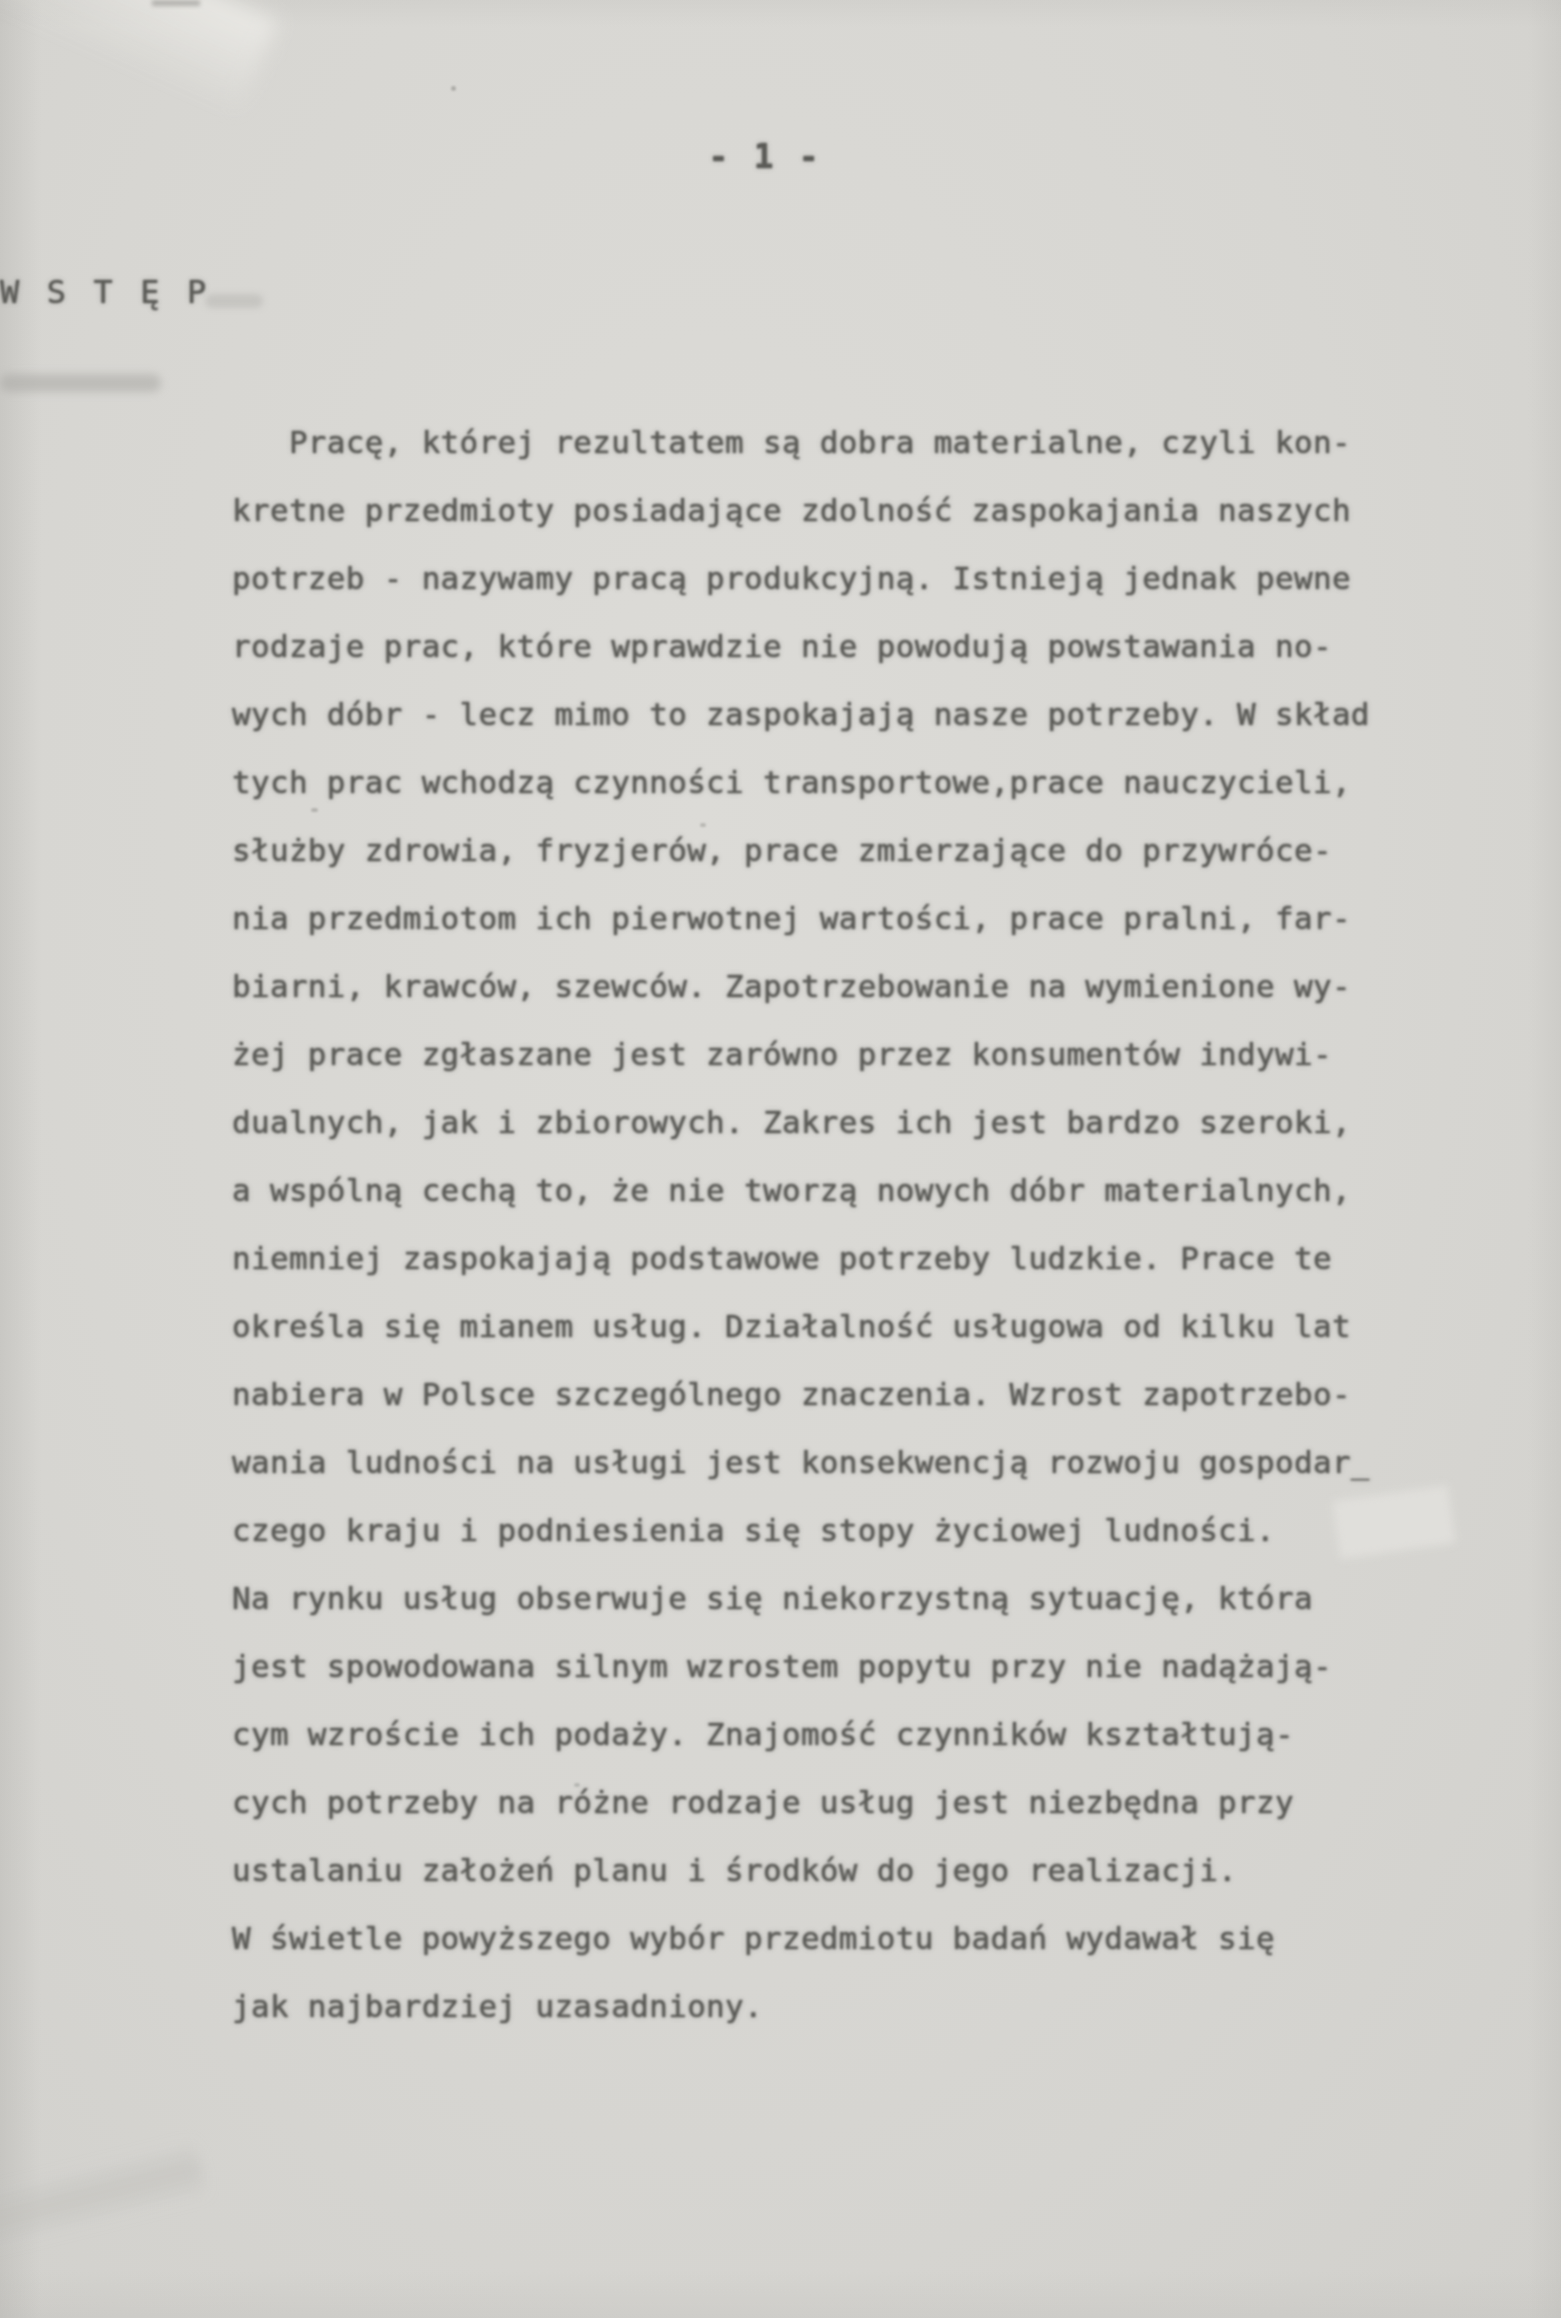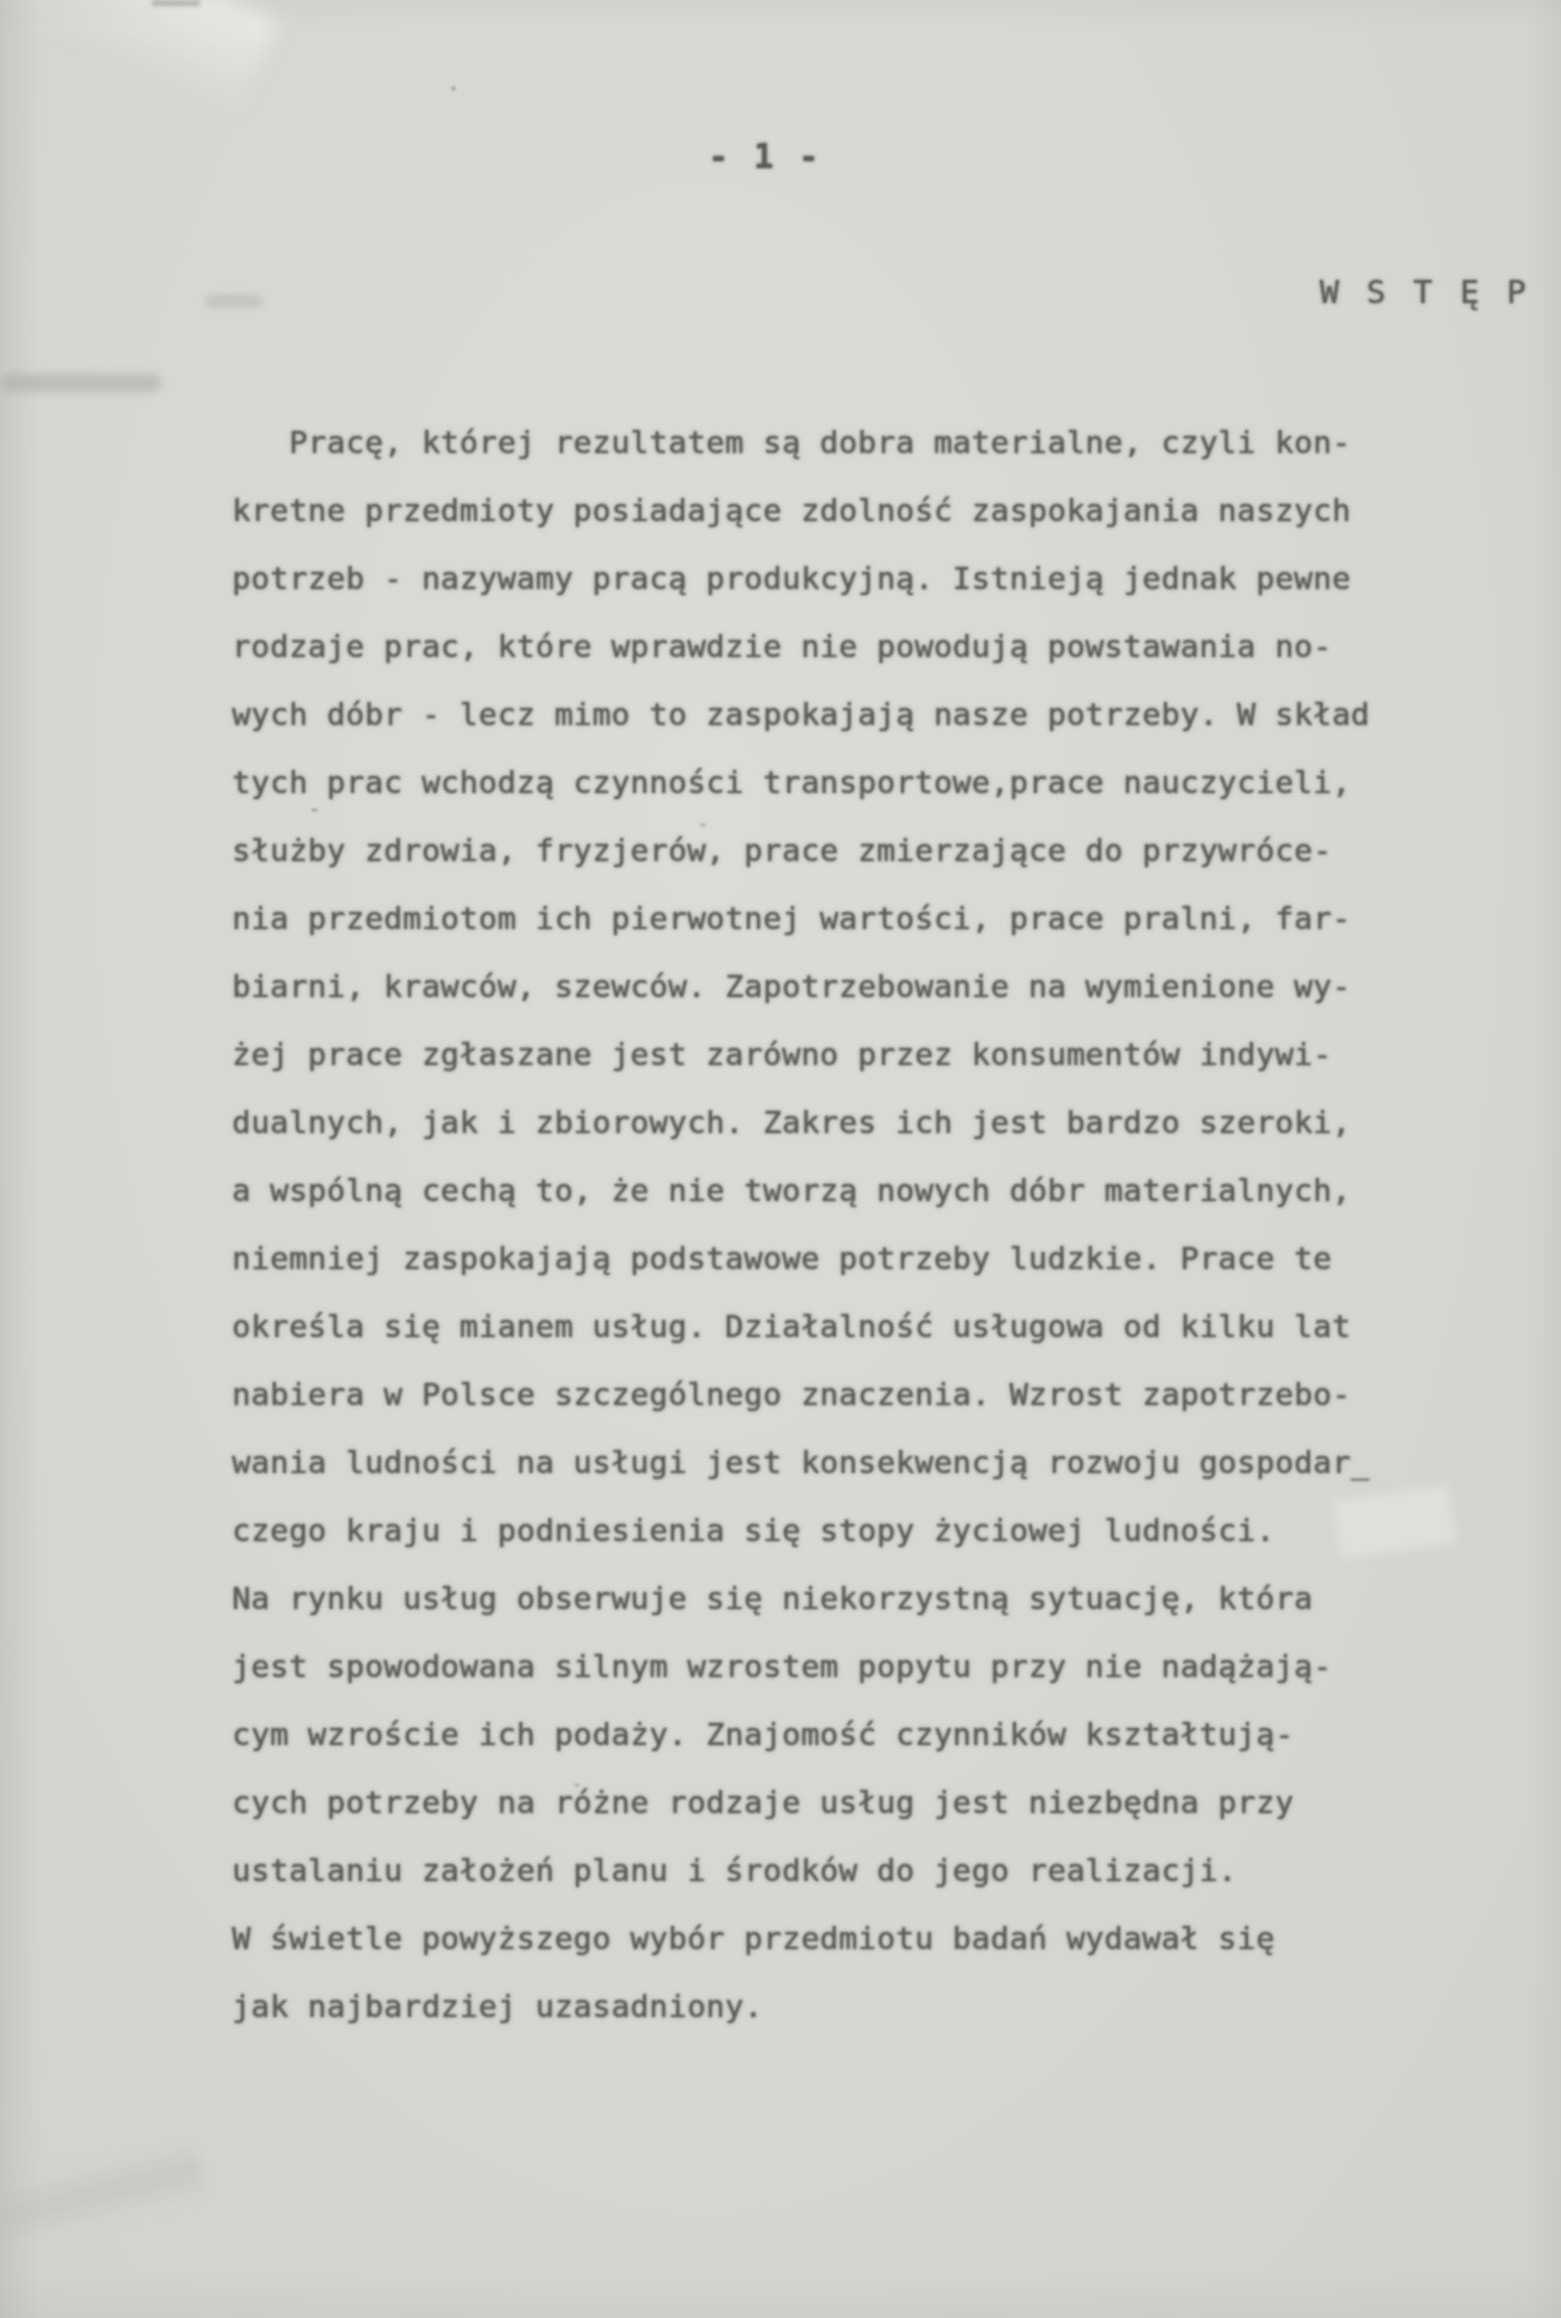--- a/index.html
+++ b/index.html
@@ -70,21 +70,21 @@
     width: 1530px;
     text-align: center;
     font-size: 33px;
     font-weight: bold;
     letter-spacing: 2.7px;
   }
   .heading {
     position: absolute;
     left: 0; top: 273px;
     width: 1530px;
-    text-align: right;
+    text-align: left;
     font-size: 32px;
     letter-spacing: 4.1px;
   }
   .body-text {
     position: absolute;
     left: 232px; top: 408px;
     font-size: 31px;
     line-height: 68px;
     white-space: pre;
     letter-spacing: 0.3px;

